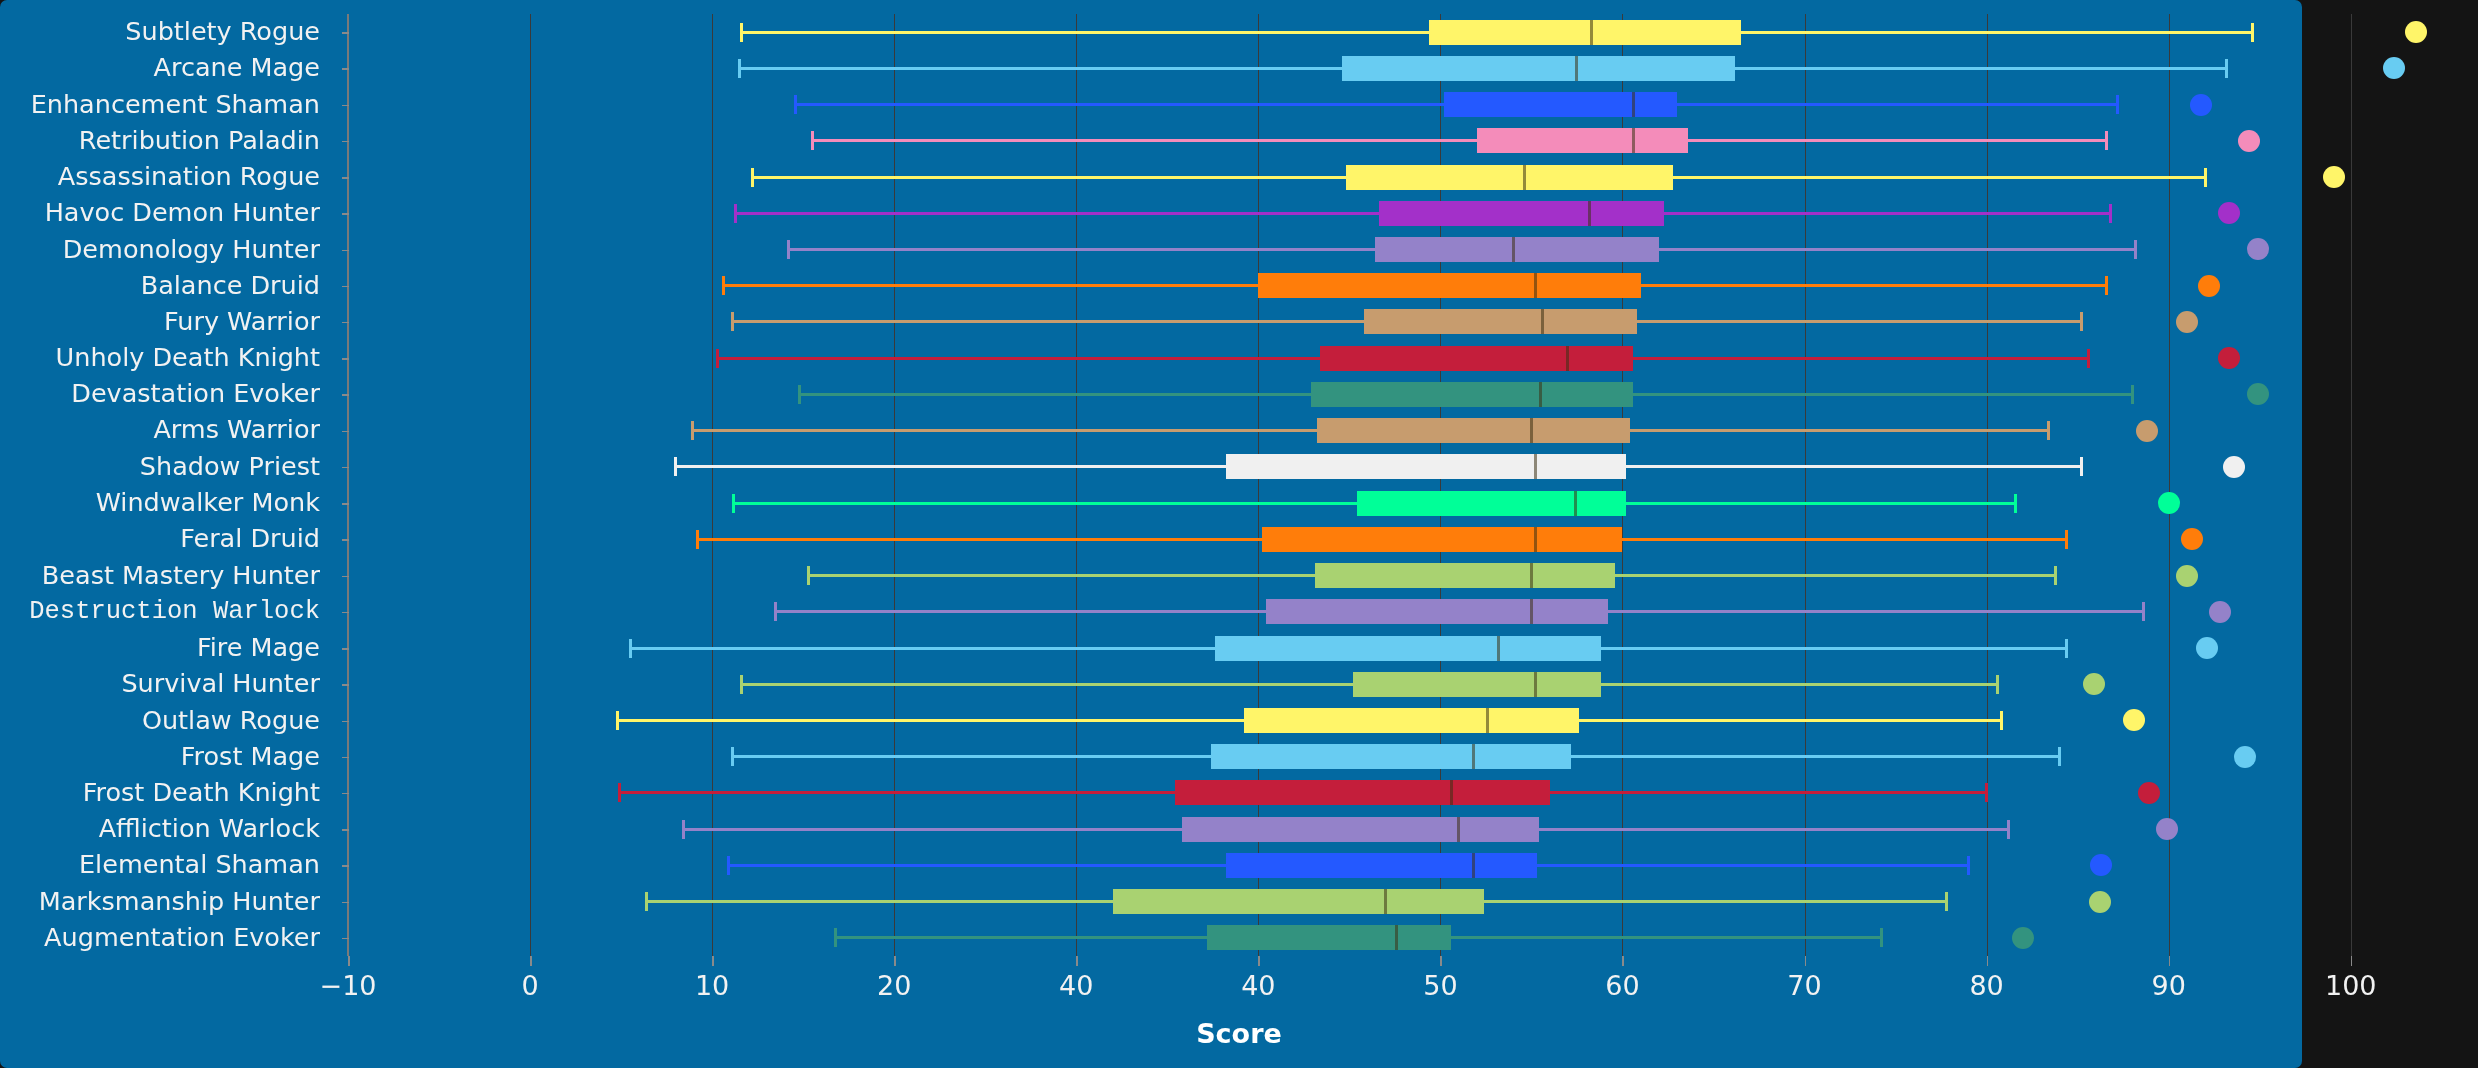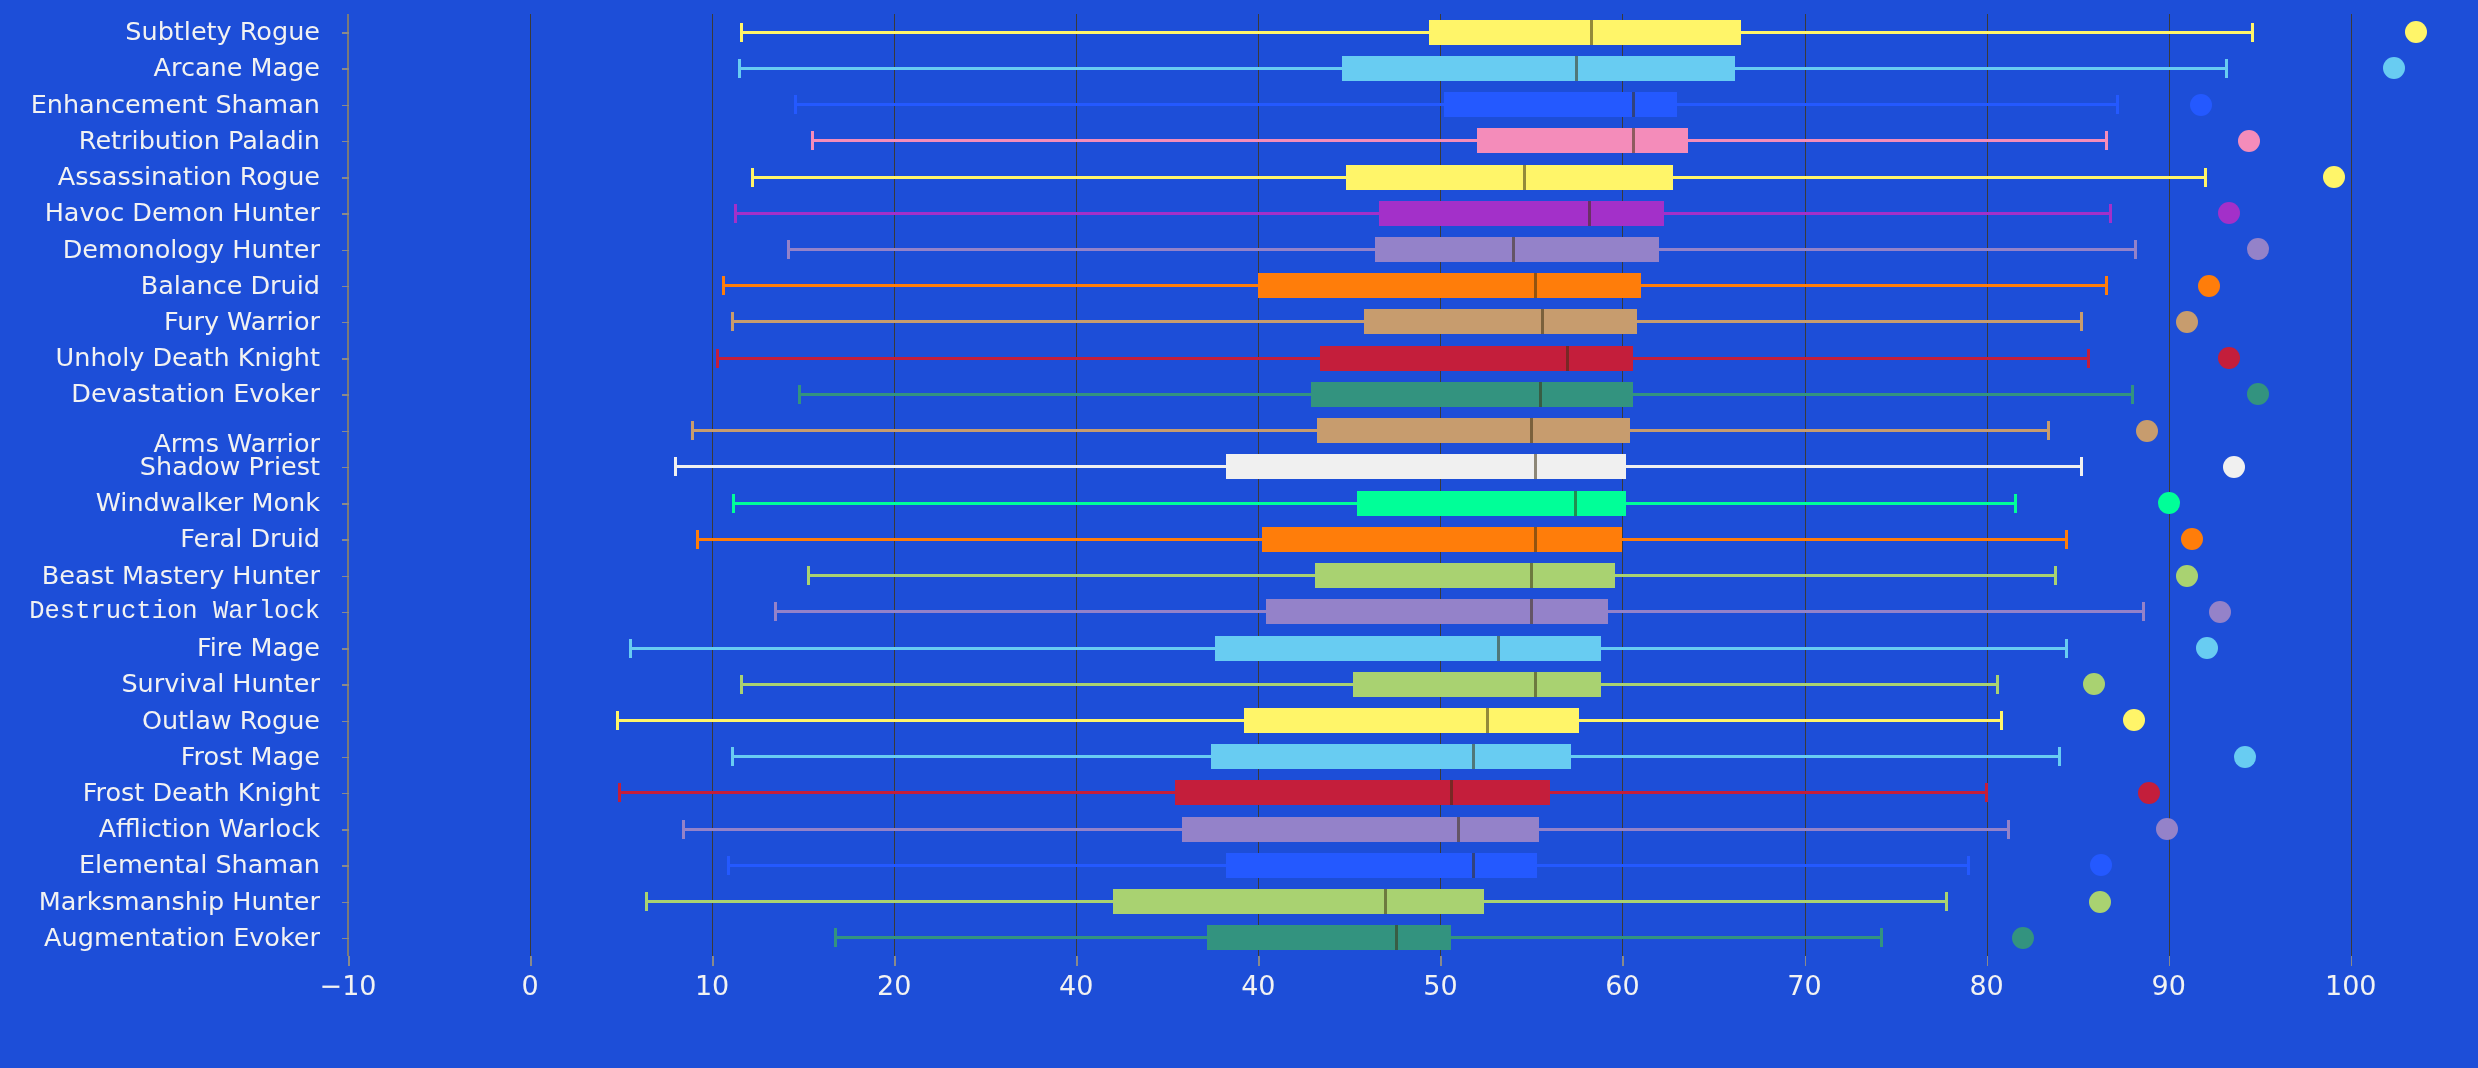--- a/index.html
+++ b/index.html
@@ -10,23 +10,24 @@
   body {
     width: 2478px;
     height: 1068px;
     font-family: "DejaVu Sans", "Liberation Sans", sans-serif;
     overflow: hidden;
     position: relative;
   }
   #chart-root {
     position: absolute;
     left: 0; top: 0;
-    width: 2478px;
+    width: 2302px;
     height: 1068px;
-    background: #1d4ed8;
+    background: #0369a1;
+    border-radius: 7px;
   }
   
   .plot-area {
     position: absolute;
     left: 348px;
     top: 14px;
     width: 2112px;     
     height: 942px;
     overflow: visible;
   }
@@ -363,21 +364,21 @@
       <div class="ylabel" style="top: 54.3462px;">Arcane Mage</div>
       <div class="ylabel" style="top: 90.5769px;">Enhancement Shaman</div>
       <div class="ylabel" style="top: 126.808px;">Retribution Paladin</div>
       <div class="ylabel" style="top: 163.038px;">Assassination Rogue</div>
       <div class="ylabel" style="top: 199.269px;">Havoc Demon Hunter</div>
       <div class="ylabel" style="top: 235.5px;">Demonology Hunter</div>
       <div class="ylabel" style="top: 271.731px;">Balance Druid</div>
       <div class="ylabel" style="top: 307.962px;">Fury Warrior</div>
       <div class="ylabel" style="top: 344.192px;">Unholy Death Knight</div>
       <div class="ylabel" style="top: 380.423px;">Devastation Evoker</div>
-      <div class="ylabel" style="top: 430px;">Arms Warrior</div>
+      <div class="ylabel" style="top: 416px;">Arms Warrior</div>
       <div class="ylabel" style="top: 452.885px;">Shadow Priest</div>
       <div class="ylabel" style="top: 489.115px;">Windwalker Monk</div>
       <div class="ylabel" style="top: 525.346px;">Feral Druid</div>
       <div class="ylabel" style="top: 561.577px;">Beast Mastery Hunter</div>
       <div class="ylabel" style="top: 597.808px; font-family: Liberation Mono, monospace;">Destruction Warlock</div>
       <div class="ylabel" style="top: 634.038px;">Fire Mage</div>
       <div class="ylabel" style="top: 670.269px;">Survival Hunter</div>
       <div class="ylabel" style="top: 706.5px;">Outlaw Rogue</div>
       <div class="ylabel" style="top: 742.731px;">Frost Mage</div>
       <div class="ylabel" style="top: 778.962px; text-align: center;">Frost Death Knight</div>
@@ -407,20 +408,21 @@
       <div class="xtick" style="left: 1804.55px;"></div>
       <div class="xtick-label" style="left: 1804.55px;">70</div>
       <div class="xtick" style="left: 1986.62px;"></div>
       <div class="xtick-label" style="left: 1986.62px;">80</div>
       <div class="xtick" style="left: 2168.69px;"></div>
       <div class="xtick-label" style="left: 2168.69px;">90</div>
       <div class="xtick" style="left: 2350.76px;"></div>
       <div class="xtick-label" style="left: 2350.76px;">100</div>
     </div>
 
+  <div class="axis-title">Score</div>
 
 <div class="ytick" style="top: 32.1154px;"></div>
     <div class="ytick" style="top: 68.3462px;"></div>
     <div class="ytick" style="top: 104.577px;"></div>
     <div class="ytick" style="top: 140.808px;"></div>
     <div class="ytick" style="top: 177.038px;"></div>
     <div class="ytick" style="top: 213.269px;"></div>
     <div class="ytick" style="top: 249.5px;"></div>
     <div class="ytick" style="top: 285.731px;"></div>
     <div class="ytick" style="top: 321.962px;"></div>

